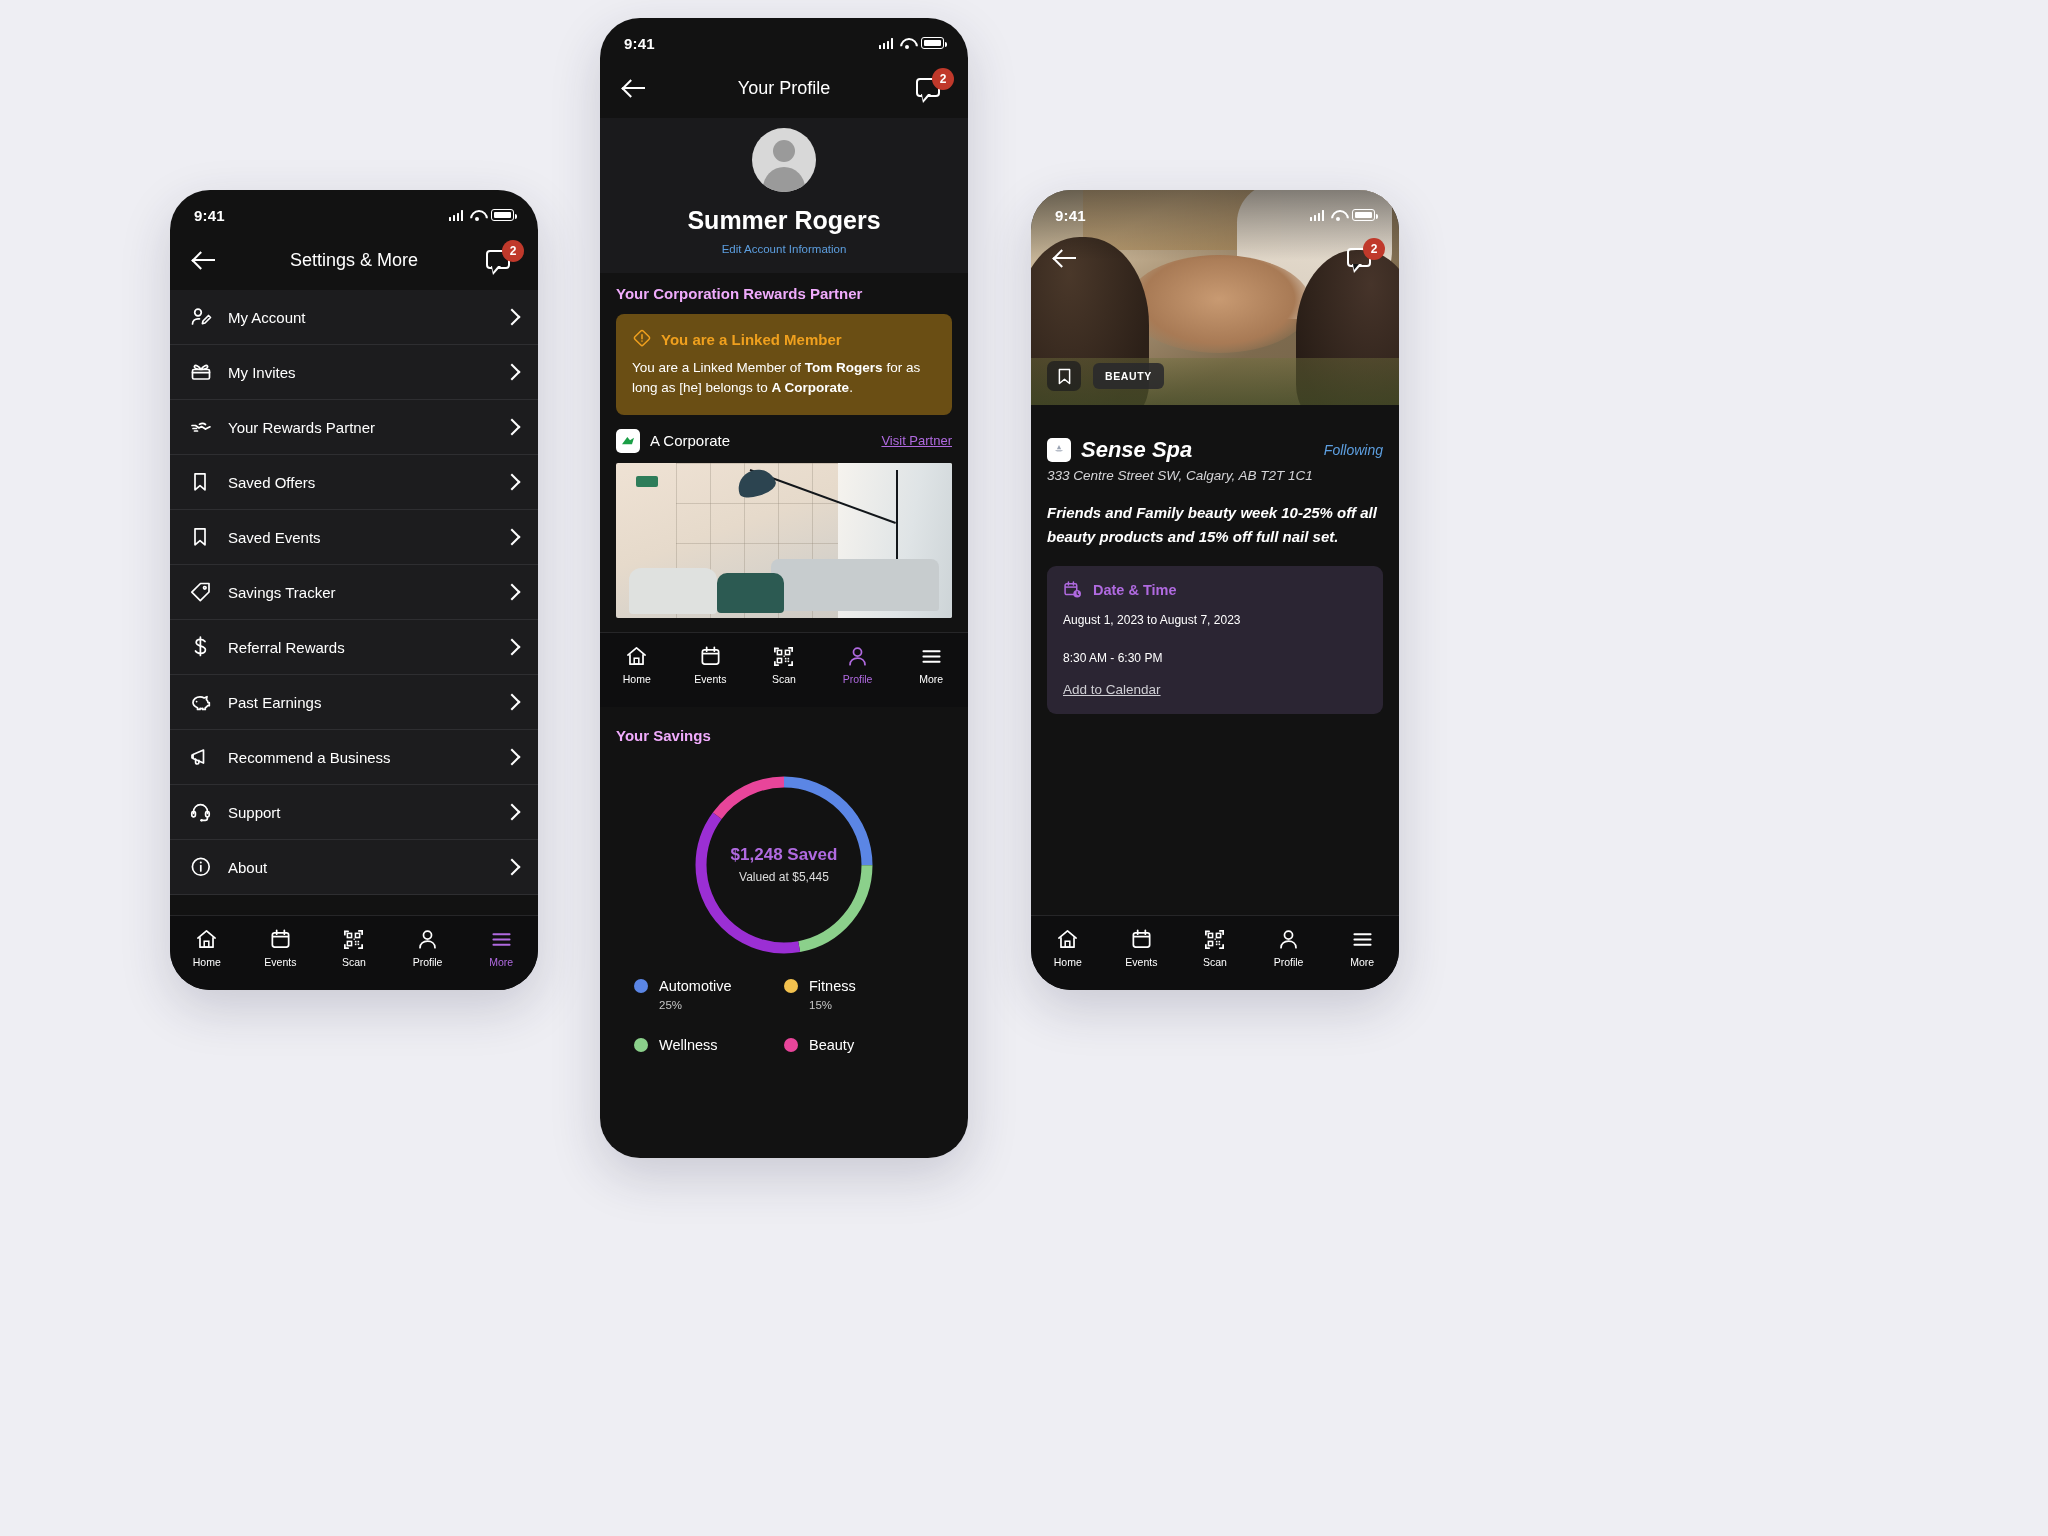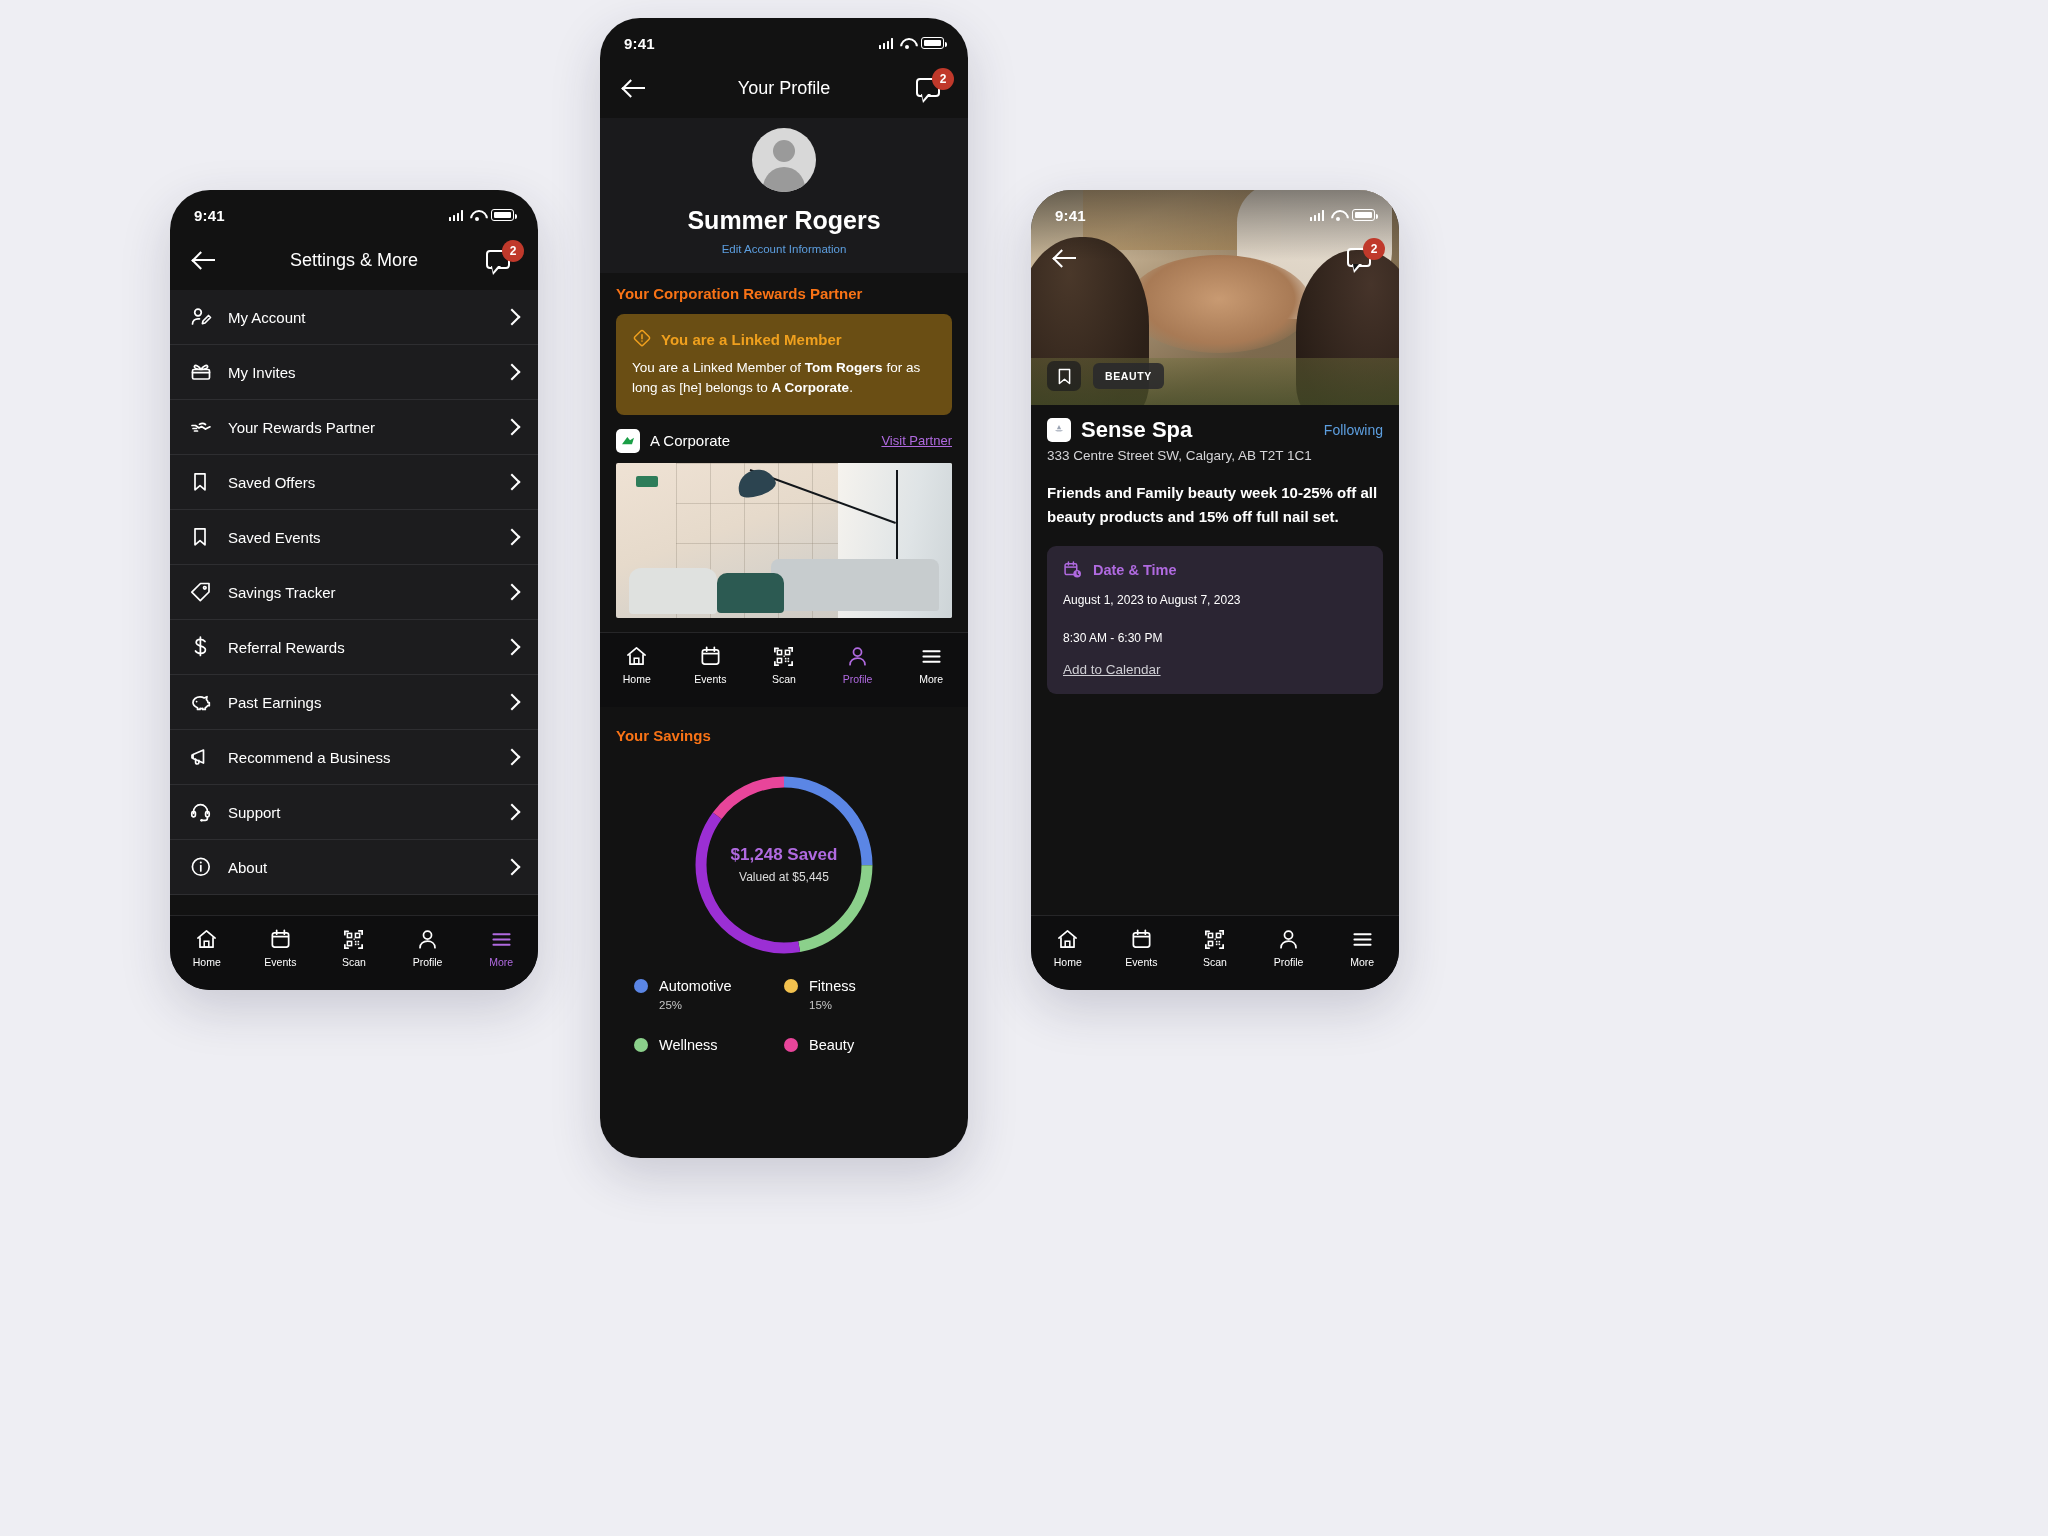--- a/index.html
+++ b/index.html
@@ -118,21 +118,21 @@
     content:""; position:absolute; left:50%; top:12px; width:22px; height:22px;
     background:#9a9a9a; border-radius:50%; transform:translateX(-50%);
   }
   .avatar::after{
     content:""; position:absolute; left:50%; top:39px; width:42px; height:32px;
     background:#9a9a9a; border-radius:21px 21px 0 0; transform:translateX(-50%);
   }
   .p2-name { font-size:25px; font-weight:bold; color:#fff; margin-top:14px; }
   .p2-edit { font-size:11.5px; color:#5d9fe0; margin-top:8px; cursor:pointer; }
 
-  .sect-title { font-size:15px; font-weight:bold; color:#f97316; padding:12px 16px 8px; }
+  .sect-title { font-size:15px; font-weight:bold; color:#f0abfc; padding:12px 16px 8px; }
   .alert-box {
     margin:4px 16px 0; background:#6a4e14; border-radius:8px; padding:14px 16px 16px;
   }
   .alert-head { display:flex; align-items:flex-end; gap:9px; }
   .alert-title { font-size:15px; font-weight:bold; color:#f0a01e; }
   .alert-body { font-size:13.5px; color:#fff; line-height:1.5; margin-top:10px; }
   .alert-body b { font-weight:bold; }
 
   .partner-row { display:flex; align-items:center; padding:14px 16px 10px; gap:10px; }
   .partner-logo {
@@ -206,21 +206,21 @@
   .p3-chips { position:absolute; left:16px; bottom:14px; display:flex; align-items:center; gap:12px; }
   .chip-bm {
     width:34px; height:30px; background:rgba(28,28,30,.72); border-radius:7px;
     display:flex; align-items:center; justify-content:center; cursor:pointer;
   }
   .chip-cat {
     height:26px; padding:0 12px; background:rgba(40,40,44,.85); border-radius:6px;
     color:#fff; font-size:10.5px; font-weight:bold; letter-spacing:.6px;
     display:flex; align-items:center; cursor:pointer;
   }
-  .p3-body { padding:12px 16px 0; }
+  .p3-body { padding:32px 16px 0;font-style:italic; }
   .biz-row { display:flex; align-items:center; gap:10px; }
   .biz-logo { width:24px; height:24px; border-radius:5px; background:#fff;
     display:flex; align-items:center; justify-content:center; font-size:4px; color:#555; }
   .biz-name { font-size:22px; font-weight:bold; color:#fff; flex:1; }
   .biz-follow { font-size:14px; color:#5d9fe0; cursor:pointer; }
   .biz-addr { font-size:13.5px; color:#d5d5d8; margin-top:5px; }
   .biz-desc { font-size:15px; font-weight:bold; color:#fff; line-height:1.62; margin-top:18px; }
   .dt-card { margin:16px 16px 0; background:#2b2533; border-radius:9px; padding:14px 16px 16px; }
   .dt-head { display:flex; align-items:center; gap:10px; }
   .dt-title { font-size:14.5px; font-weight:bold; color:#b06ae0; }

